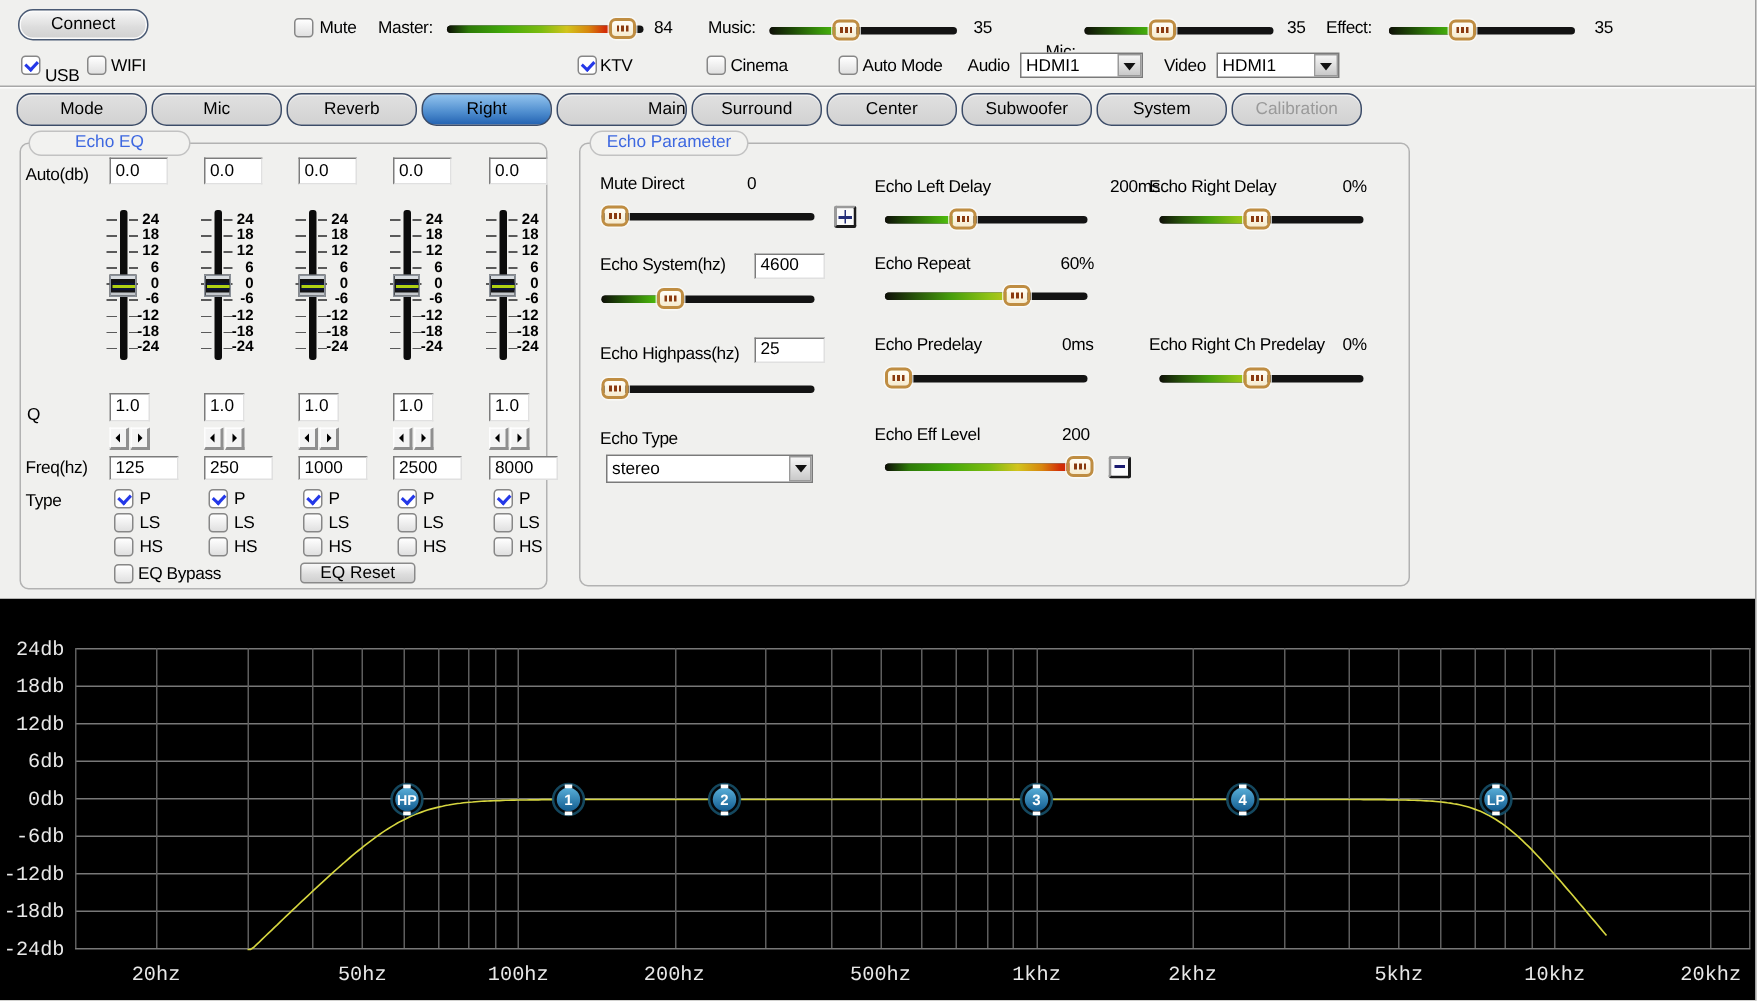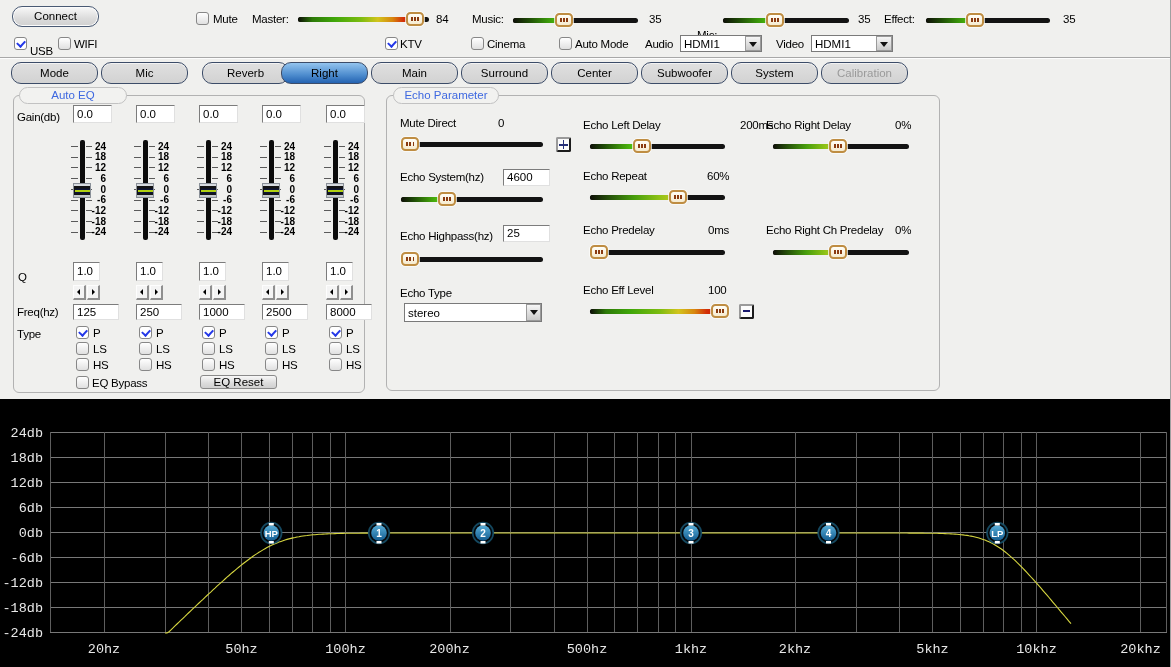--- a/index.html
+++ b/index.html
@@ -74,33 +74,33 @@
   </div>
 <div class="lb" style="left:776px;top:38px">Video</div>
 <div class="sel" style="left:811px;top:35px;width:82px">
     <span>HDMI1</span>
     <div class="ar"></div>
   </div>
 <div style="position:absolute;left:0;top:57px;width:1171px;height:1px;background:#a8a8a8"></div>
 <div style="position:absolute;left:0;top:58px;width:1171px;height:1px;background:#fdfdfd"></div>
 <div class="tab" style="left:11px;">Mode</div>
 <div class="tab" style="left:101px;">Mic</div>
-<div class="tab" style="left:191px;margin-left:11px;">Reverb</div>
+<div class="tab" style="left:191px;">Reverb</div>
 <div class="tab sel" style="left:281px;">Right</div>
-<div class="tab" style="left:371px;">Main</div>
+<div class="tab" style="left:371px;text-align:right;">Main</div>
 <div class="tab" style="left:461px;">Surround</div>
 <div class="tab" style="left:551px;">Center</div>
 <div class="tab" style="left:641px;">Subwoofer</div>
 <div class="tab" style="left:731px;">System</div>
 <div class="tab" style="left:821px;color:#9a9a9a;">Calibration</div>
 <div class="gbox" style="left:13px;top:95px;width:352px;height:298px"></div>
-<div class="pill" style="left:19px;top:87px;width:108px">Auto EQ</div>
+<div class="pill" style="left:19px;top:87px;width:108px">Echo EQ</div>
 <div class="gbox" style="left:386px;top:95px;width:554px;height:296px"></div>
 <div class="pill" style="left:393px;top:87px;width:106px">Echo Parameter</div>
-<div class="lb" style="left:17px;top:111px">Gain(db)</div>
+<div class="lb" style="left:17px;top:111px">Auto(db)</div>
 <div class="lb" style="left:18px;top:271px">Q</div>
 <div class="lb" style="left:17px;top:306px">Freq(hz)</div>
 <div class="lb" style="left:17px;top:328px">Type</div>
 <div class="inp" style="left:73px;top:105px;width:39px;height:18px;line-height:16px">0.0</div>
 <div style="position:absolute;left:80px;top:140px;width:5px;height:100px;background:#0c0c0c;border-radius:2px"></div>
 <div class="vtick" style="left:71px;top:146px;width:7px"></div>
 <div class="vtick" style="left:86px;top:146px;width:6px"></div>
 <div class="vlab" style="left:86px;top:141.6px;width:20px">24</div>
 <div class="vlab" style="left:86px;top:152.3px;width:20px">18</div>
 <div class="vlab" style="left:86px;top:163.1px;width:20px">12</div>
@@ -267,21 +267,21 @@
 <div class="lb" style="left:583px;top:170px">Echo Repeat</div>
 <div class="lb" style="left:707px;top:170px">60%</div>
 <div class="track" style="left:590px;top:195px;width:135px"></div>
 <div class="fill" style="left:590px;top:195px;width:92px;background:linear-gradient(90deg,#0f0f08,#27540a 22%,#479e0c 48%,#8ec216 75%,#ccc81e 95%,#d2ca20)"></div>
 <div class="th" style="left:668.8px;top:190px"></div>
 <div class="lb" style="left:583px;top:224px">Echo Predelay</div>
 <div class="lb" style="left:708px;top:224px">0ms</div>
 <div class="track" style="left:590px;top:250px;width:135px"></div>
 <div class="th" style="left:589.8px;top:245px"></div>
 <div class="lb" style="left:583px;top:284px">Echo Eff Level</div>
-<div class="lb" style="left:708px;top:284px">100</div>
+<div class="lb" style="left:708px;top:284px">200</div>
 <div class="track" style="left:590px;top:309px;width:135px"></div>
 <div class="fill" style="left:590px;top:309px;width:134px;background:linear-gradient(90deg,#0c0c06,#2d7a08 12%,#3fa609 30%,#7cbc10 52%,#d2c41c 66%,#d8860e 78%,#d33008 87%,#c00a06)"></div>
 <div class="th" style="left:710.8px;top:304px"></div>
 <div class="pm m" style="left:739px;top:303.7px"></div>
 <div class="lb" style="left:766px;top:119px">Echo Right Delay</div>
 <div class="lb" style="left:895px;top:119px">0%</div>
 <div class="track" style="left:773px;top:144px;width:136px"></div>
 <div class="fill" style="left:773px;top:144px;width:69px;background:linear-gradient(90deg,#0f0f08,#27540a 22%,#479e0c 48%,#8ec216 75%,#ccc81e 95%,#d2ca20)"></div>
 <div class="th" style="left:828.8px;top:139px"></div>
 <div class="lb" style="left:766px;top:224px">Echo Right Ch Predelay</div>

